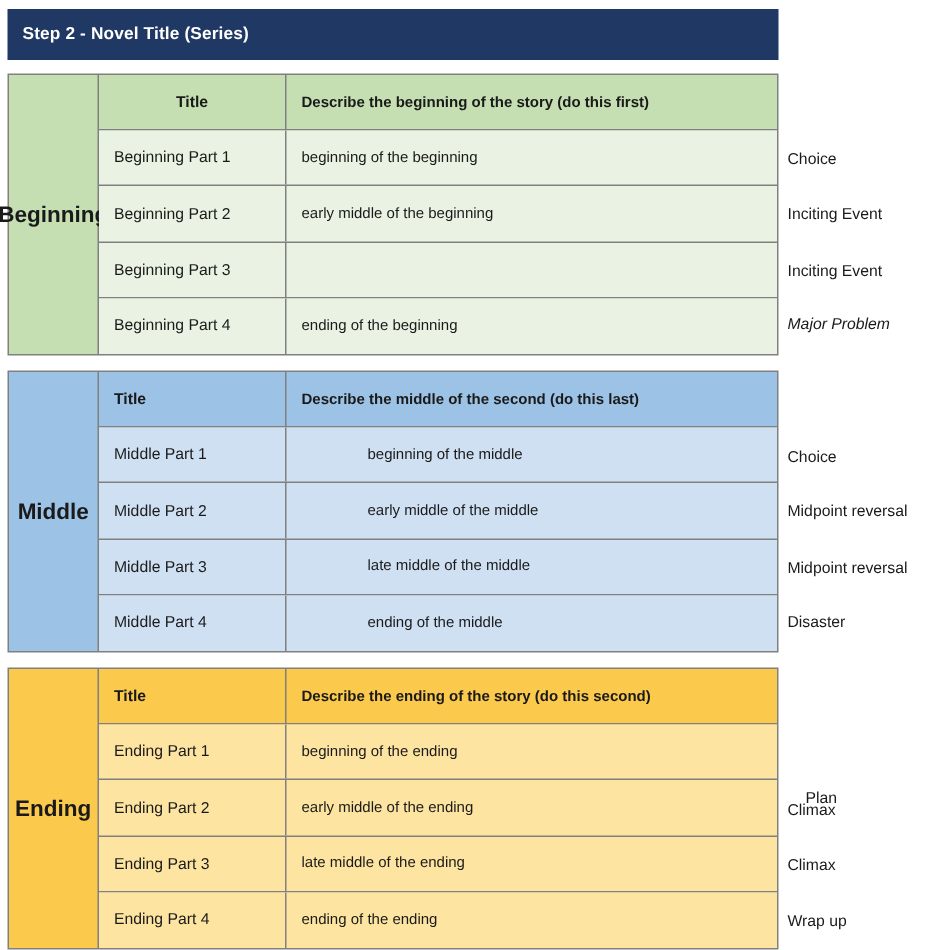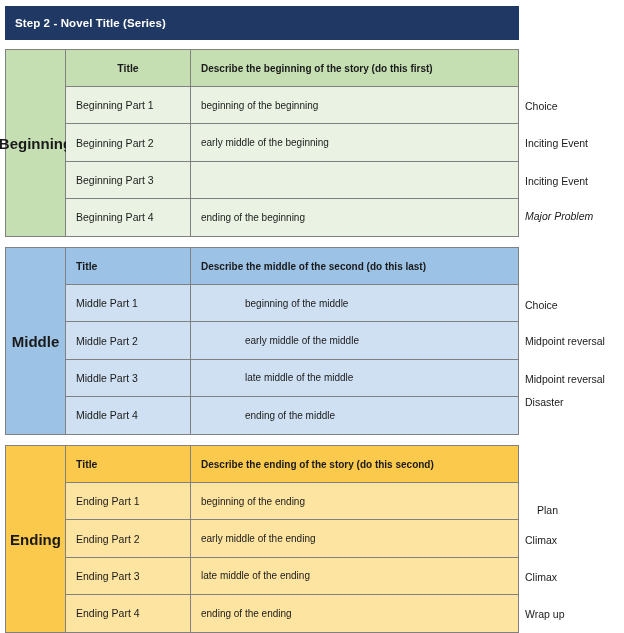--- a/index.html
+++ b/index.html
@@ -202,21 +202,21 @@
       </div>
       <div class="row">
         <div class="cell-a">Middle Part 4</div>
         <div class="cell-b">ending of the middle</div>
       </div>
     </div>
   </div>
   <div class="annotation" style="top:299px;">Choice</div>
   <div class="annotation" style="top:335px;">Midpoint reversal</div>
   <div class="annotation" style="top:373px;">Midpoint reversal</div>
-  <div class="annotation" style="top:396px;">Disaster</div>
+  <div class="annotation" style="top:409px;">Disaster</div>
 
   <div class="section" id="sec-ending">
     <div class="label-col">Ending</div>
     <div class="rows-col">
       <div class="row header-row left-aligned">
         <div class="cell-a">Title</div>
         <div class="cell-b">Describe the ending of the story (do this second)</div>
       </div>
       <div class="row">
         <div class="cell-a">Ending Part 1</div>
@@ -229,18 +229,18 @@
       <div class="row">
         <div class="cell-a">Ending Part 3</div>
         <div class="cell-b">late middle of the ending</div>
       </div>
       <div class="row">
         <div class="cell-a">Ending Part 4</div>
         <div class="cell-b">ending of the ending</div>
       </div>
     </div>
   </div>
-  <div class="annotation" style="top:504px;padding-left:12px;">Plan</div>
+  <div class="annotation" style="top:526px;padding-left:12px;">Plan</div>
   <div class="annotation" style="top:534px;">Climax</div>
   <div class="annotation" style="top:571px;">Climax</div>
   <div class="annotation" style="top:608px;">Wrap up</div>
 
 </div>
 
 </body></html>

